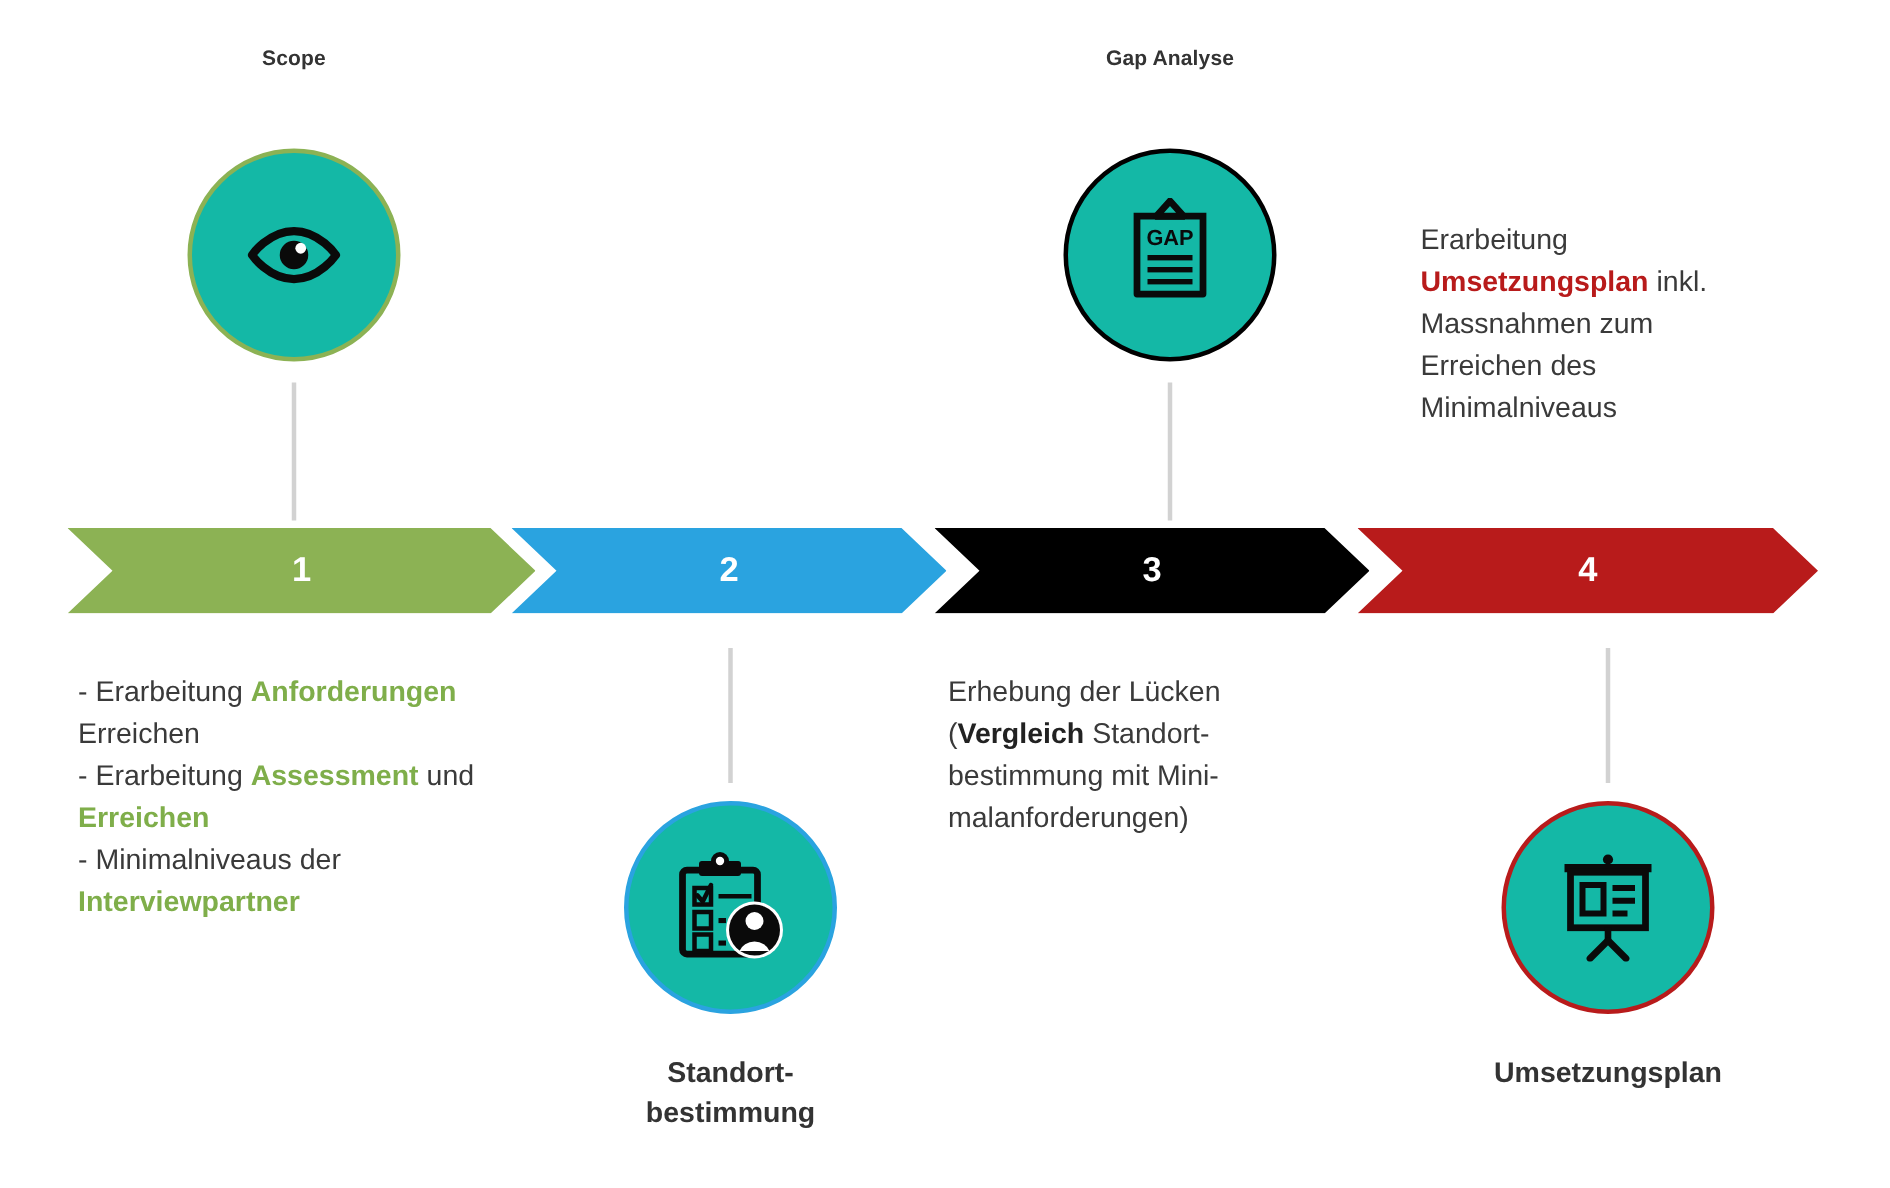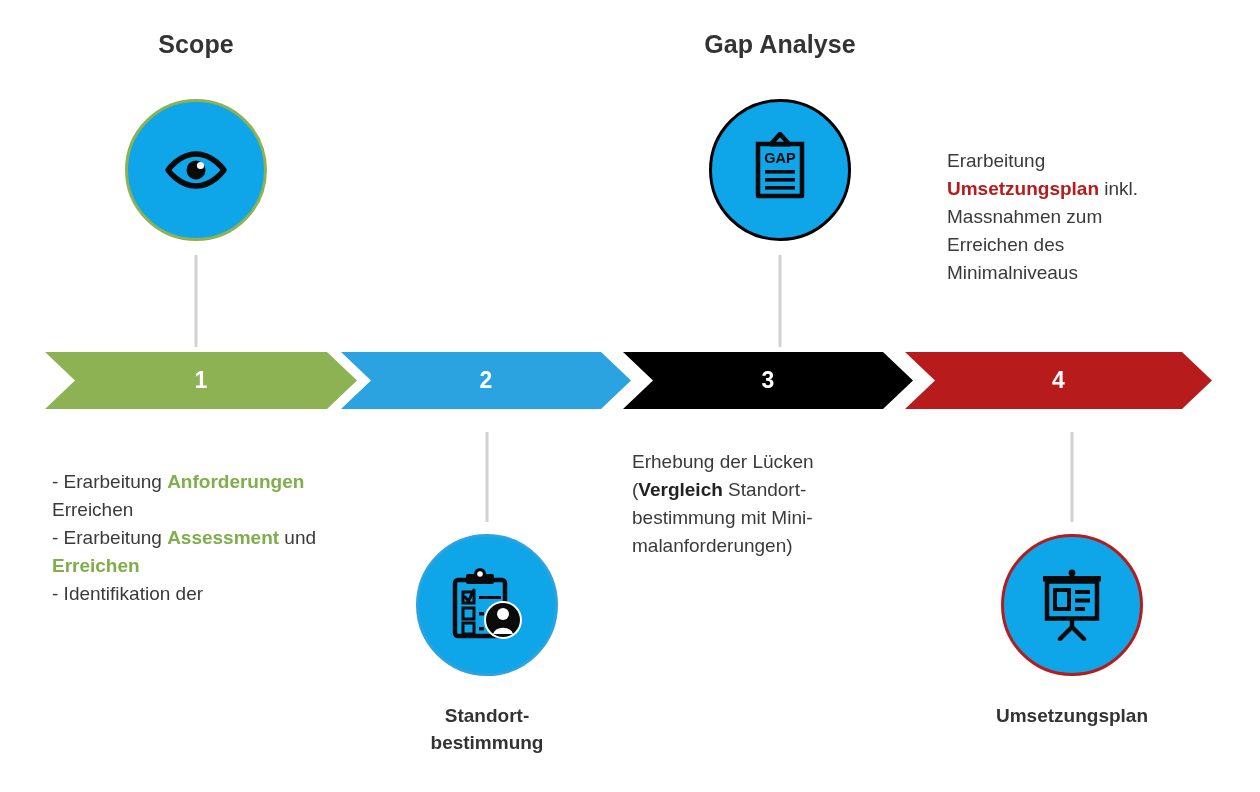--- a/index.html
+++ b/index.html
@@ -17,21 +17,21 @@
   .stage {
     position: absolute;
     left: 0; top: 0;
     width: 1260px;
     height: 792px;
   }
 
   
   .top-heading {
     position: absolute;
-    font-size: 25px;
+    font-size: 14px;
     font-weight: bold;
     color: #333333;
     letter-spacing: 0.1px;
     white-space: nowrap;
     transform: translateX(-50%);
   }
 
   
   .bottom-label {
     position: absolute;
@@ -41,21 +41,21 @@
     line-height: 1.42;
     text-align: center;
     transform: translateX(-50%);
     white-space: pre-line;
   }
 
   
   .circle {
     position: absolute;
     border-radius: 50%;
-    background: #0ea5e9;
+    background: #14b8a6;
     box-sizing: border-box;
     display: flex;
     align-items: center;
     justify-content: center;
   }
   .circle svg { display: block; }
 
   
   .connector {
     position: absolute;
@@ -216,26 +216,27 @@
         <rect x="34.8" y="49.5" width="4.4" height="10" fill="#0a0a0a"></rect>
         <path d="M37 58 L25 70 M37 58 L49 70" stroke="#0a0a0a" stroke-width="4.5" stroke-linecap="round" fill="none"></path>
       </svg>
     </span>
   </div>
 
   <div class="bottom-label" style="left:487px; top:703px;">Standort-
 bestimmung</div>
   <div class="bottom-label" style="left:1072px; top:703px;">Umsetzungsplan</div>
 
-  <div class="textblock" style="left:52px; top:448px;margin-top:20px;">
+  <div class="textblock" style="left:52px; top:448px;">
       <span class="ln"><span>- Erarbeitung </span><span class="hl-green">Anforderungen</span></span>
       <span class="ln"><span>Erreichen</span></span>
       <span class="ln"><span>- Erarbeitung </span><span class="hl-green">Assessment</span><span> und</span></span>
       <span class="ln"><span class="hl-green">Erreichen</span></span>
-      <span class="ln"><span>- Identifikation der</span></span>
+      <span class="ln"><span>- Minimalniveaus der</span></span>
+      <span class="ln"><span class="hl-green">Interviewpartner</span></span>
     </div>
 
   <div class="textblock" style="left:947px; top:147px;">
       <span class="ln"><span>Erarbeitung</span></span>
       <span class="ln"><span class="hl-red">Umsetzungsplan</span><span> inkl.</span></span>
       <span class="ln"><span>Massnahmen zum</span></span>
       <span class="ln"><span>Erreichen des</span></span>
       <span class="ln"><span>Minimalniveaus</span></span>
     </div>
 

